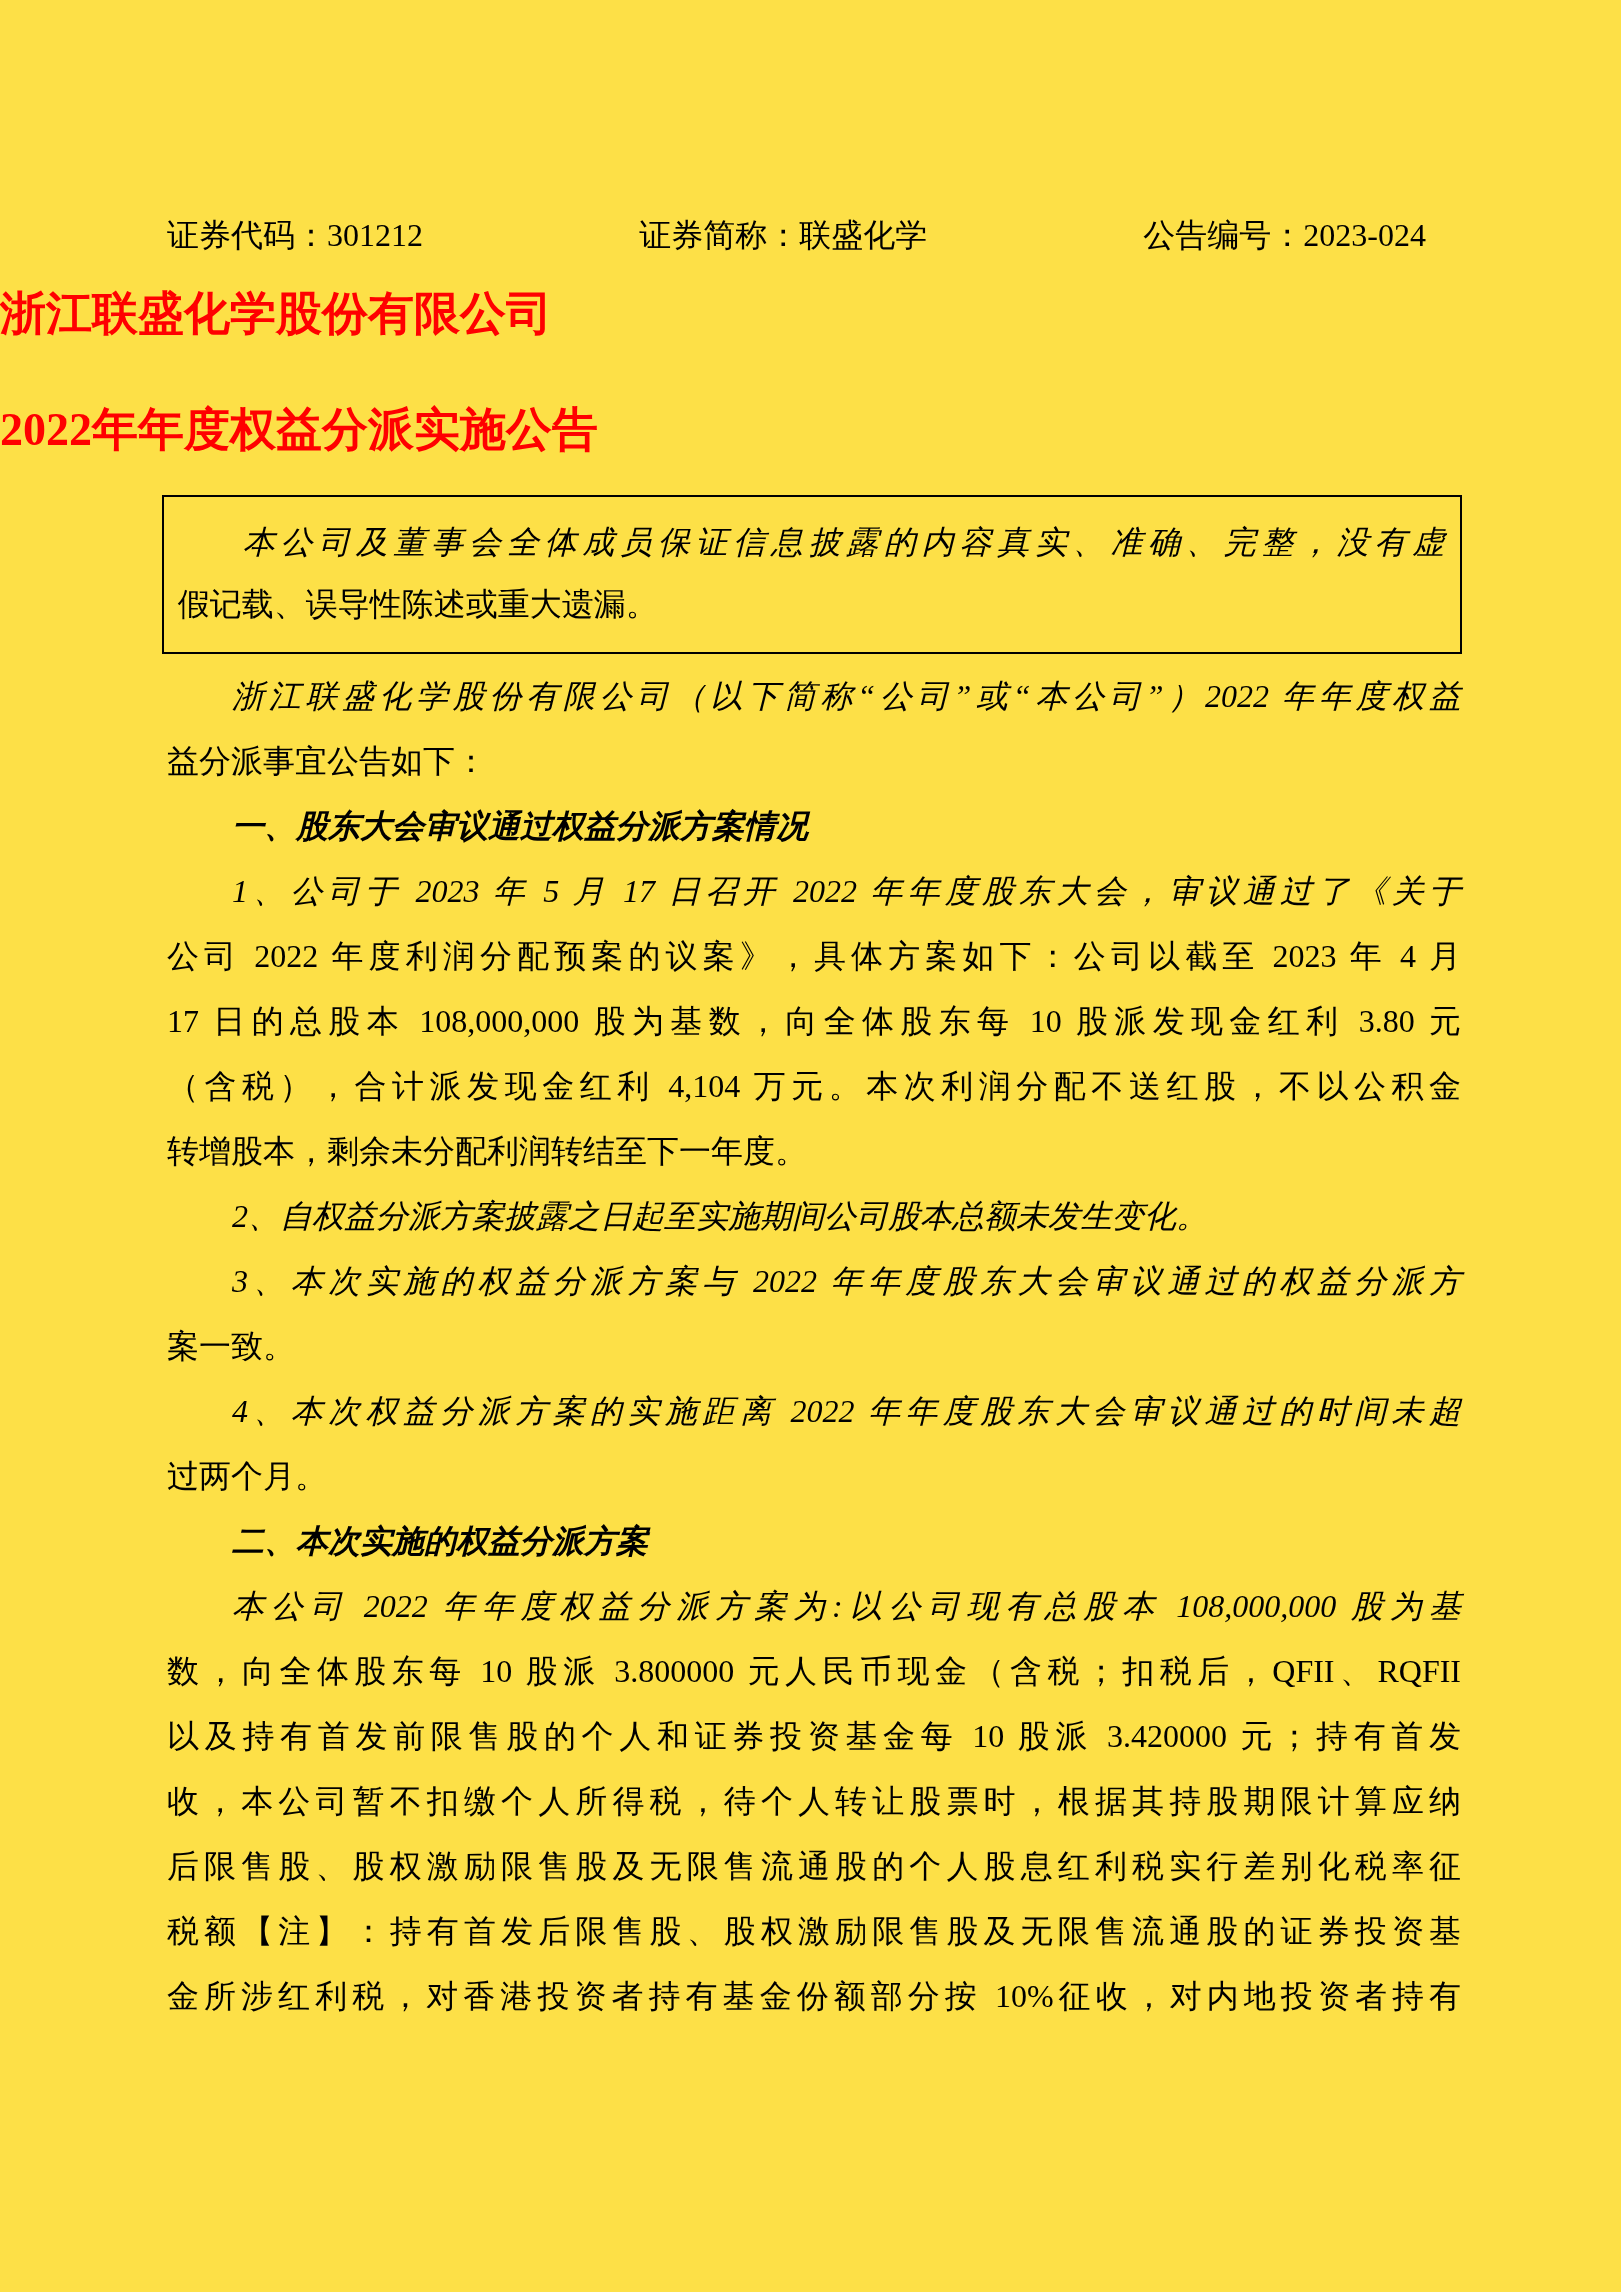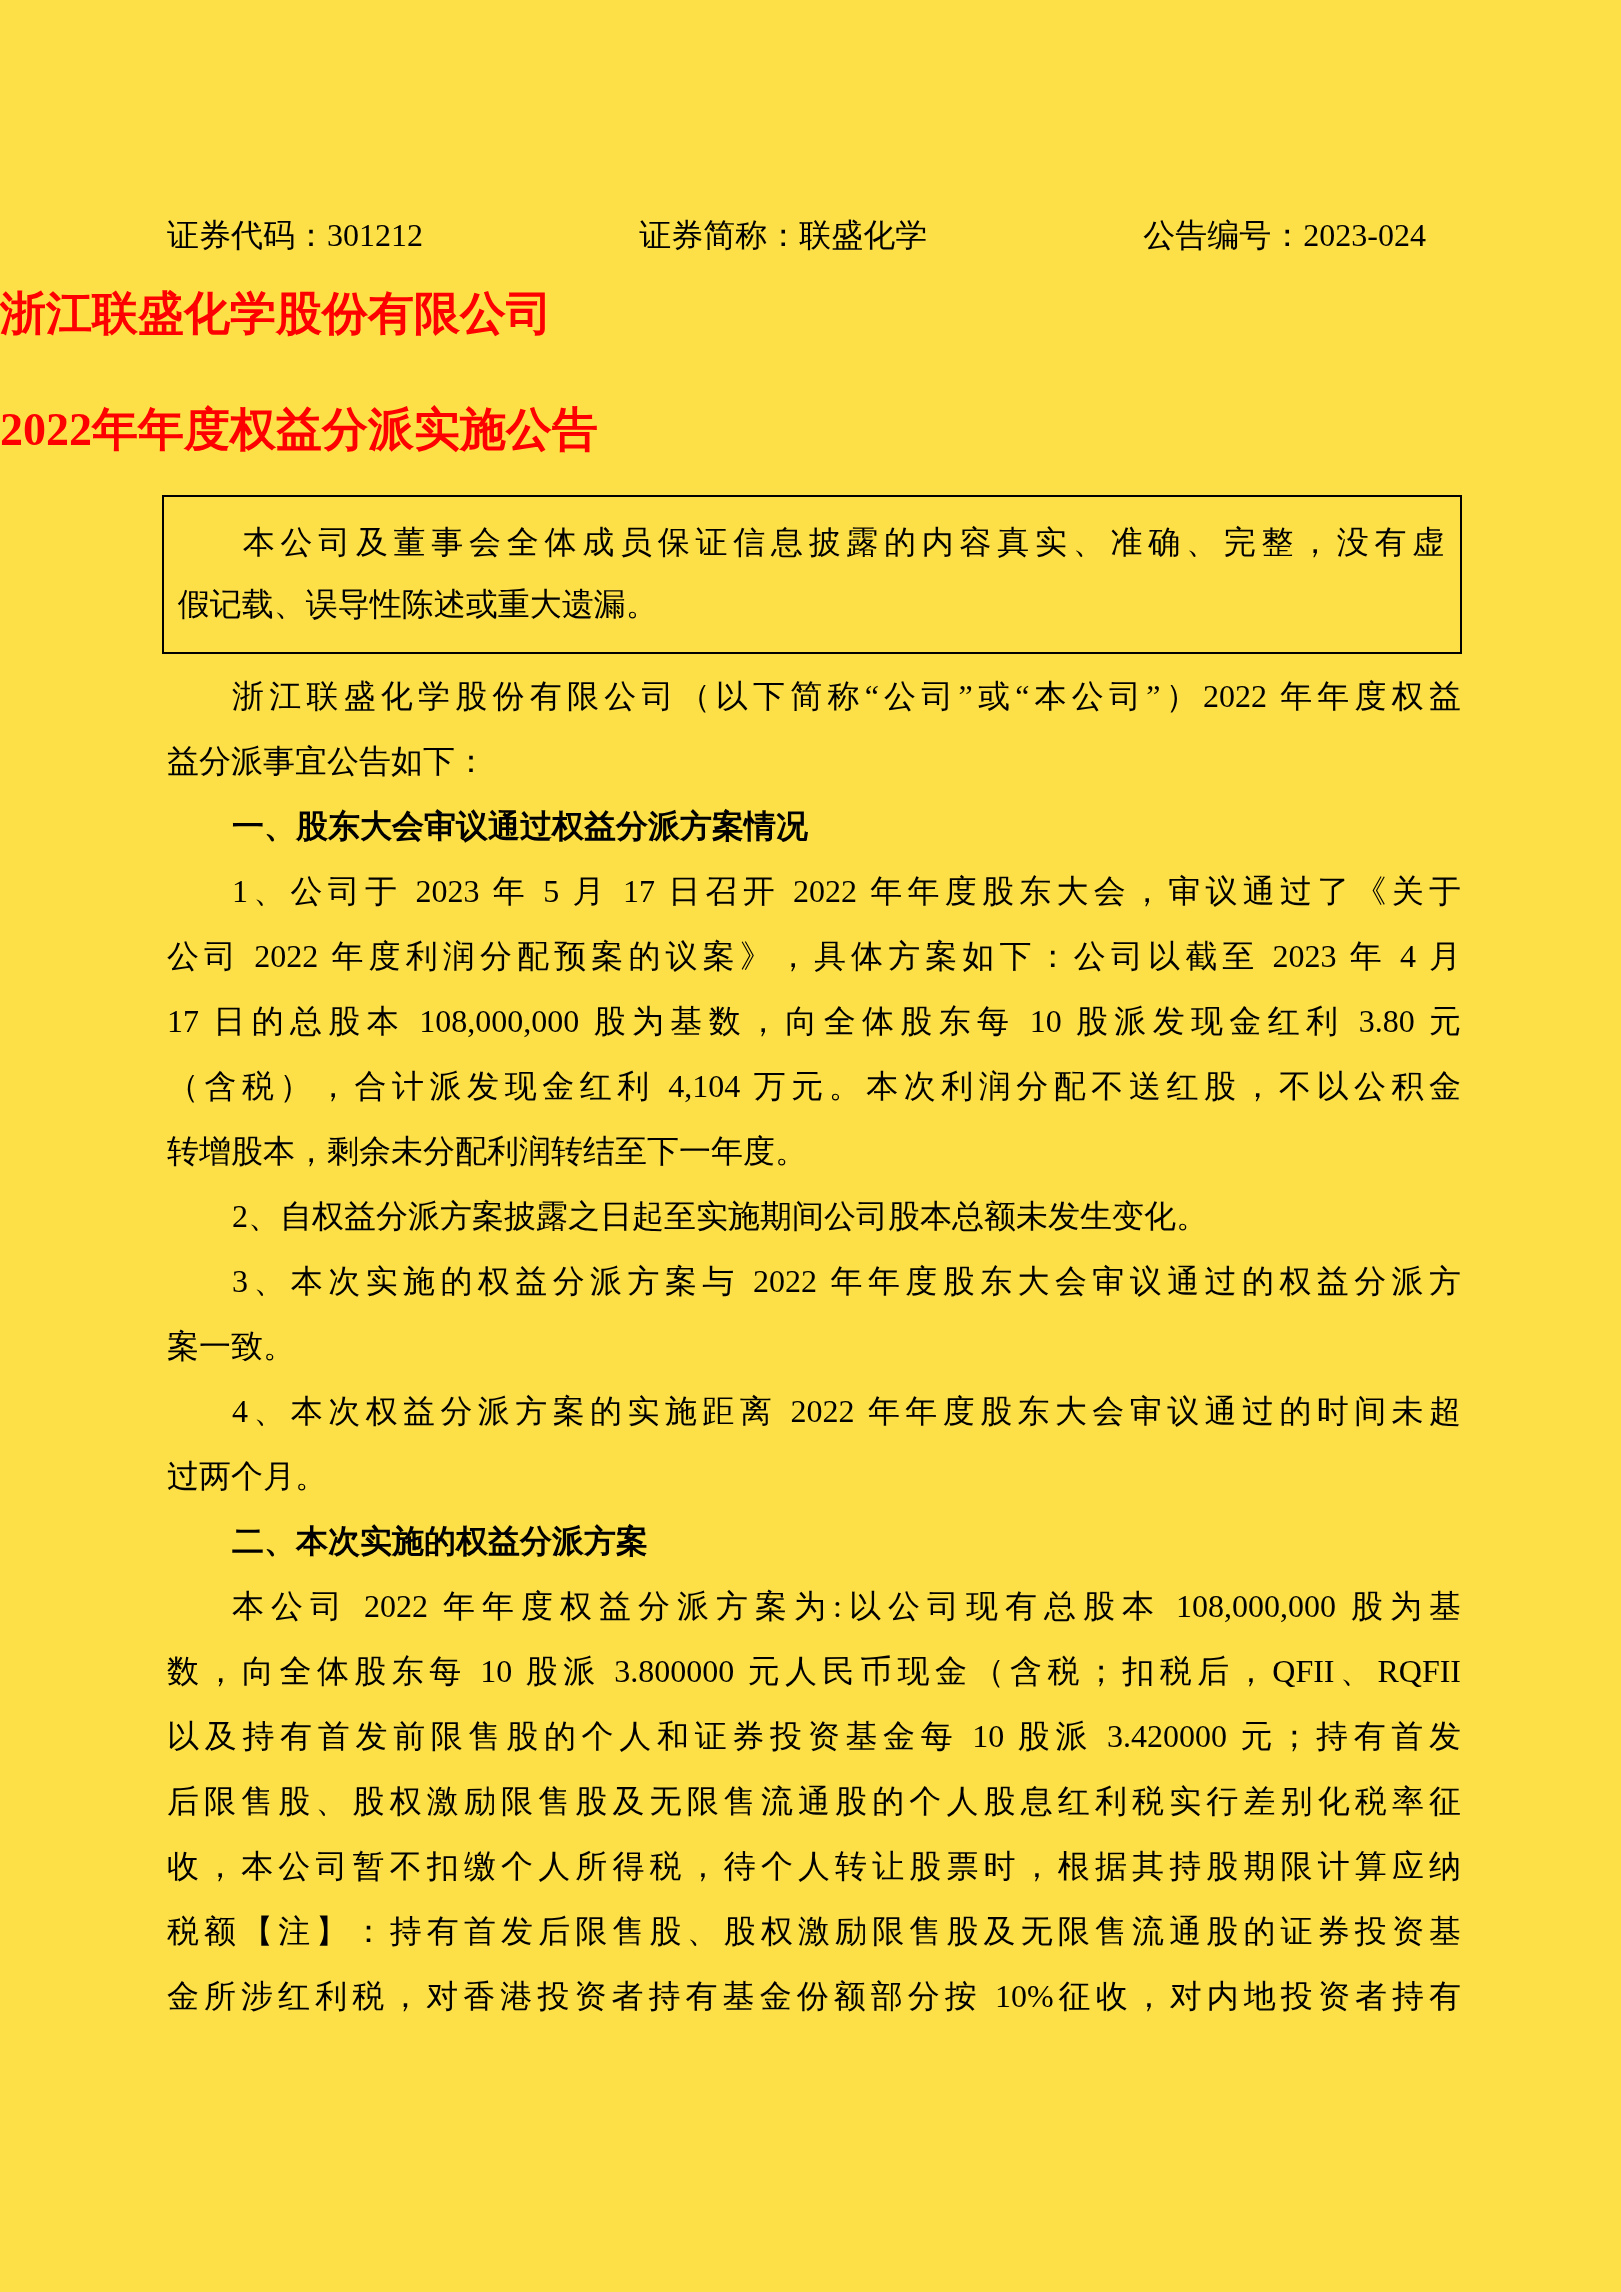--- a/index.html
+++ b/index.html
@@ -34,21 +34,21 @@
   .body-content{
     position:absolute;top:664px;left:167px;width:1294px;
     font-size:32px;
   }
   .body-content .line{line-height:65px;}
   .line{
     text-align:justify;
     margin:0;
   }
   .line.fill{text-align-last:justify;}
-  .line.first{text-indent:65px;}
+  .line.first{text-indent:65px;font-style:italic;}
   .line.heading{font-weight:bold;}
 </style>
 </head>
 <body>
 
 <div class="page">
 
   <div class="header">
     <span>证券代码：301212</span>
     <span>证券简称：联盛化学</span>
@@ -74,20 +74,20 @@
       <div class="line">转增股本，剩余未分配利润转结至下一年度。</div>
       <div class="line first">2、自权益分派方案披露之日起至实施期间公司股本总额未发生变化。</div>
       <div class="line first fill">3、本次实施的权益分派方案与 2022 年年度股东大会审议通过的权益分派方</div>
       <div class="line">案一致。</div>
       <div class="line first fill">4、本次权益分派方案的实施距离 2022 年年度股东大会审议通过的时间未超</div>
       <div class="line">过两个月。</div>
       <div class="line heading first">二、本次实施的权益分派方案</div>
       <div class="line first fill">本公司 2022 年年度权益分派方案为:以公司现有总股本 108,000,000 股为基</div>
       <div class="line fill">数，向全体股东每 10 股派 3.800000 元人民币现金（含税；扣税后，QFII、RQFII</div>
       <div class="line fill">以及持有首发前限售股的个人和证券投资基金每 10 股派 3.420000 元；持有首发</div>
+      <div class="line fill">收，本公司暂不扣缴个人所得税，待个人转让股票时，根据其持股期限计算应纳</div>
       <div class="line fill">后限售股、股权激励限售股及无限售流通股的个人股息红利税实行差别化税率征</div>
-      <div class="line fill">收，本公司暂不扣缴个人所得税，待个人转让股票时，根据其持股期限计算应纳</div>
       <div class="line fill">税额【注】：持有首发后限售股、股权激励限售股及无限售流通股的证券投资基</div>
       <div class="line fill">金所涉红利税，对香港投资者持有基金份额部分按 10%征收，对内地投资者持有</div>
     </div>
 
 </div>
 
 
 </body></html>

